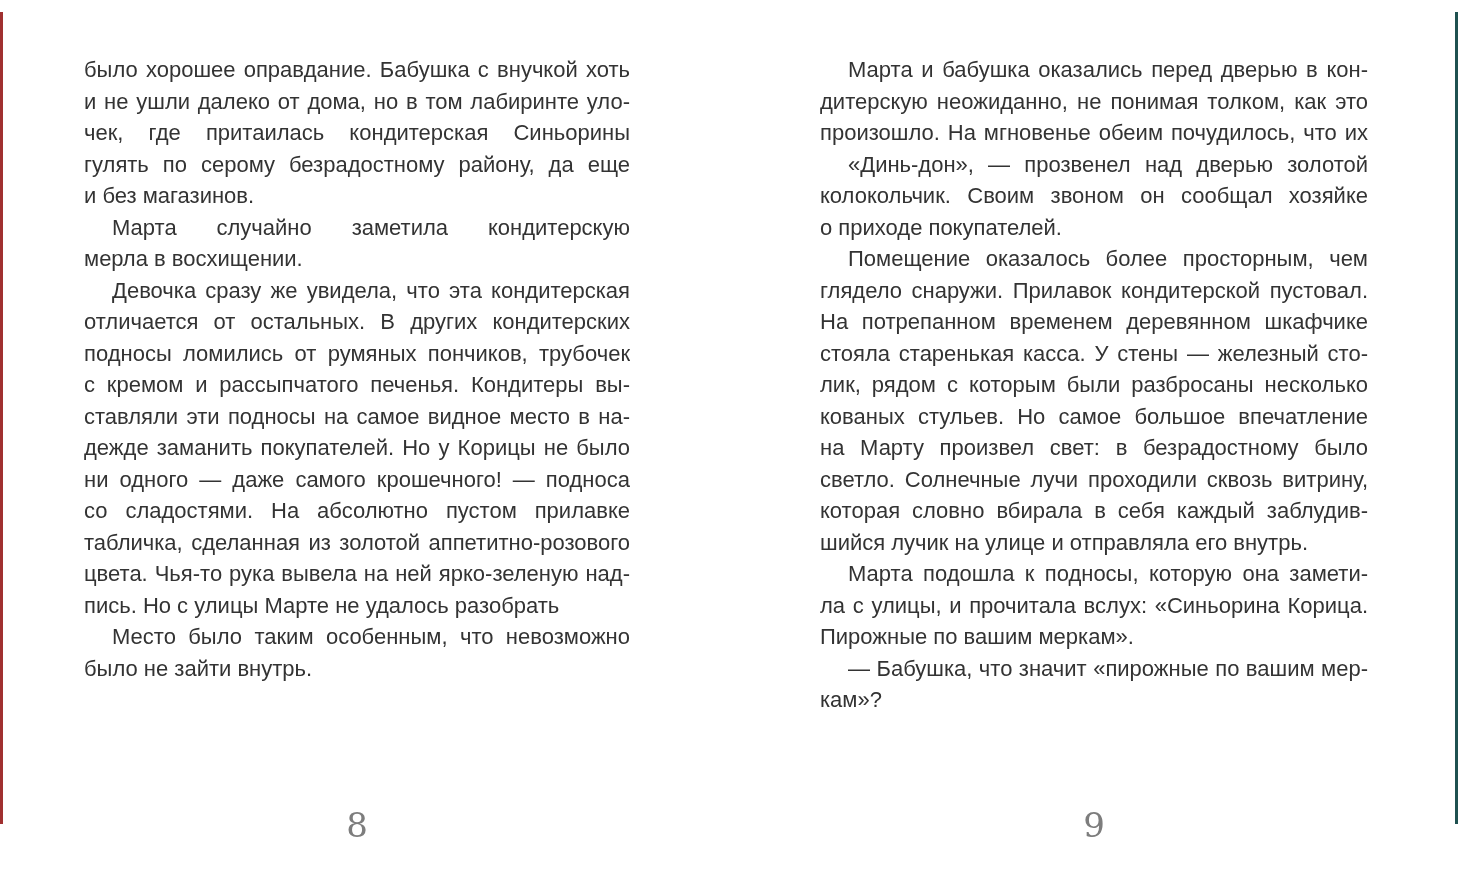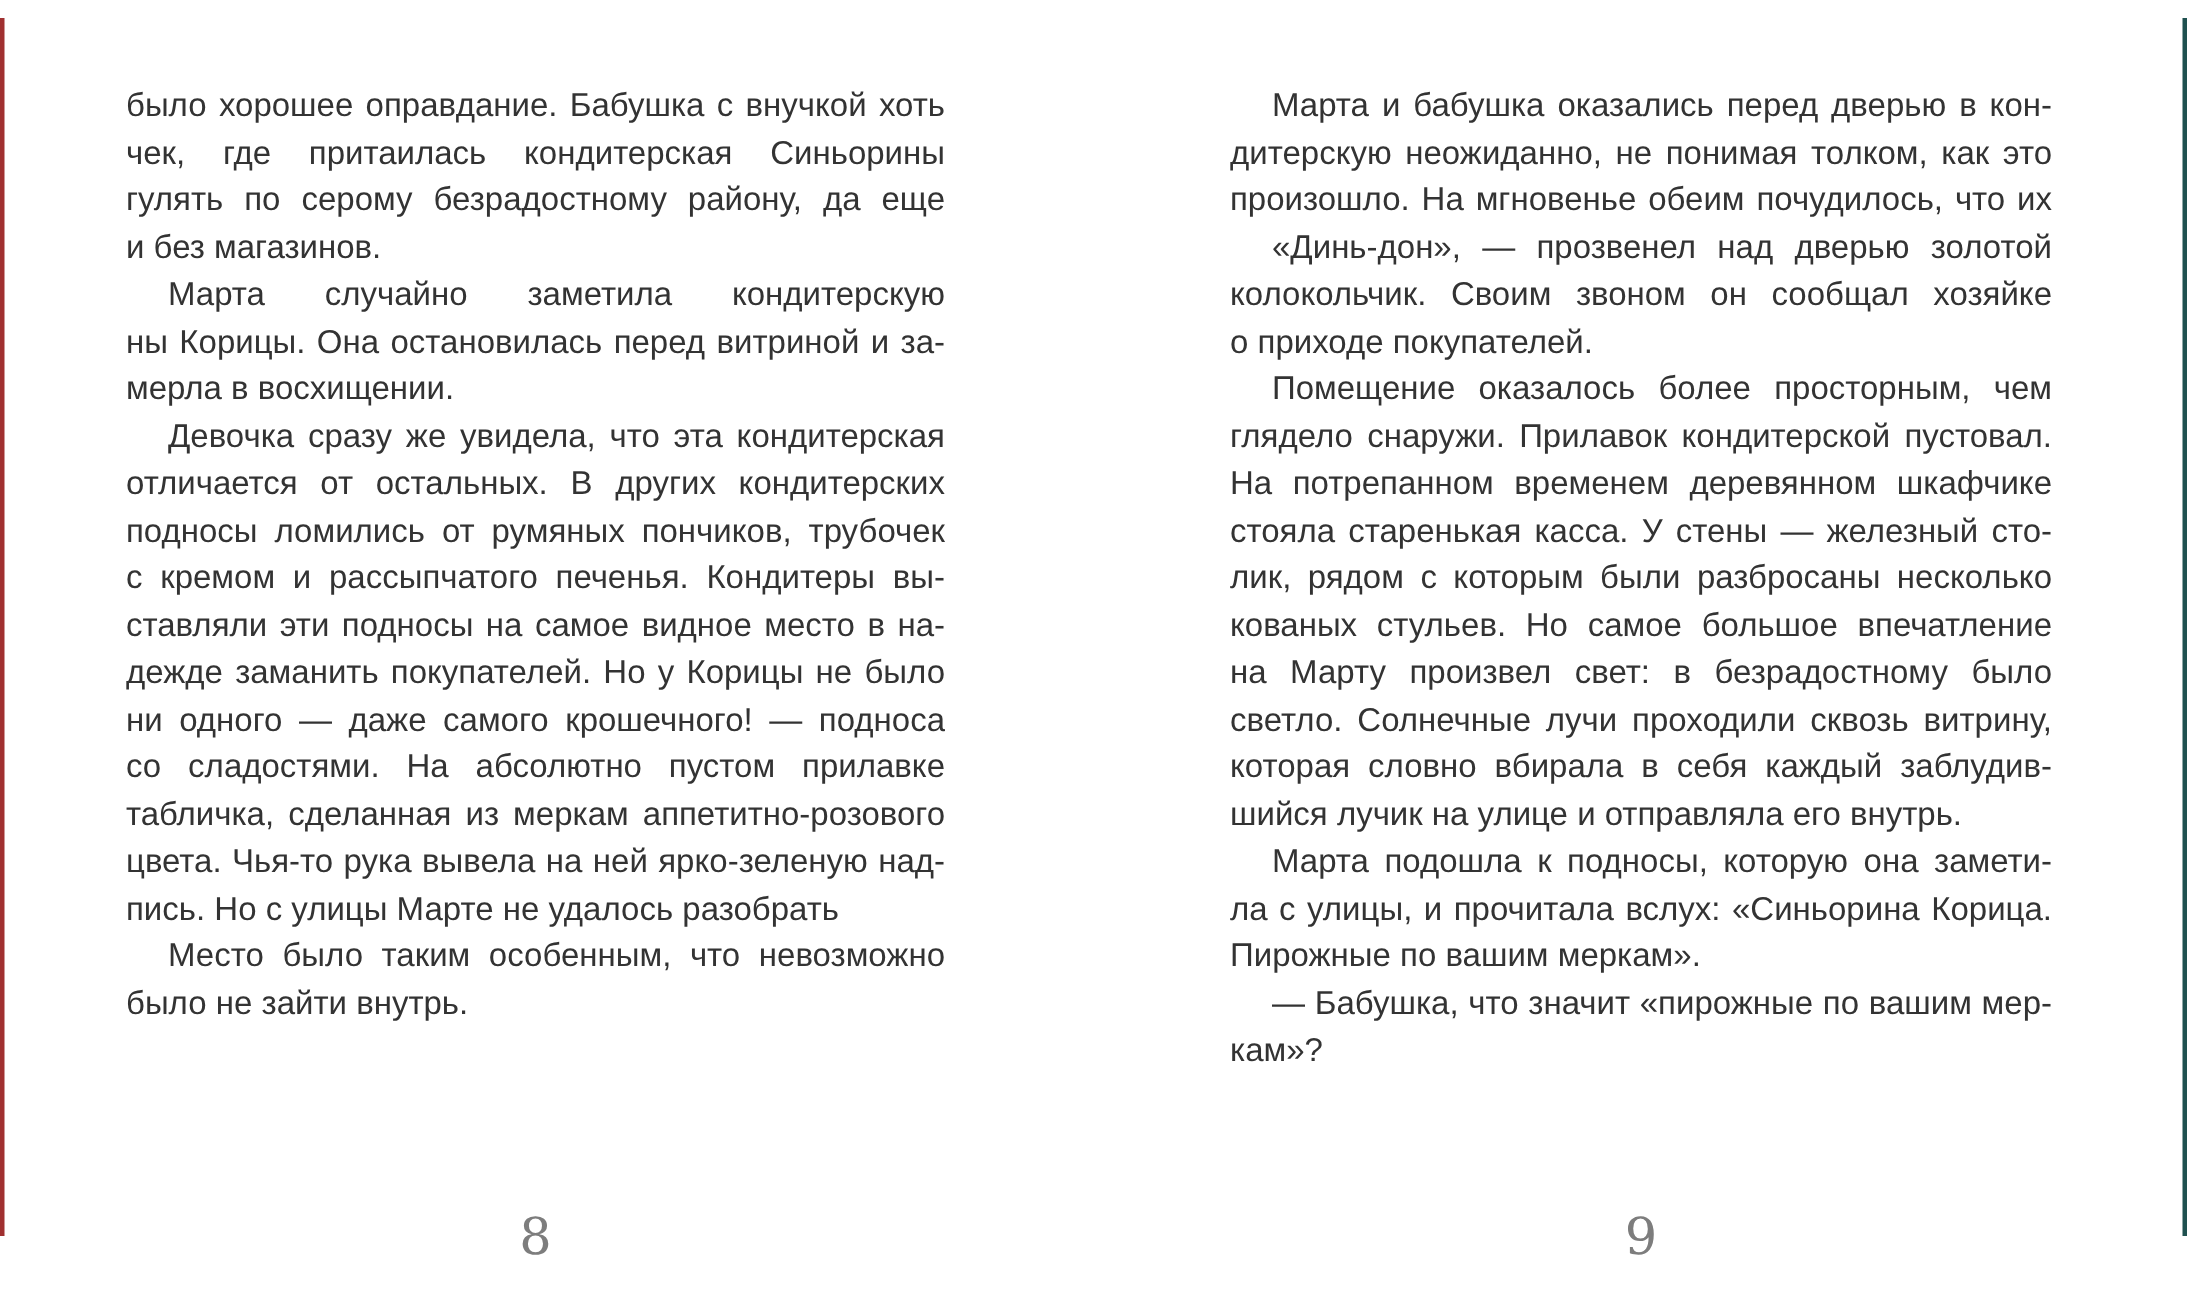--- a/index.html
+++ b/index.html
@@ -71,35 +71,35 @@
 <body>
 
 <div class="spread">
 
   <div class="cover-edge left" style="background: rgb(160, 48, 48);"></div>
   <div class="cover-edge right" style="background: rgb(31, 81, 80);"></div>
 
   <div class="page left">
     <div class="text-block">
         <div class="line">было хорошее оправдание. Бабушка с внучкой хоть</div>
+        <div class="line">и не ушли далеко от дома, но в том лабиринте уло-</div>
         <div class="line">чек, где притаилась кондитерская Синьорины Корицы,</div>
         <div class="line">гулять по серому безрадостному району, да еще</div>
         <div class="line end">и без магазинов.</div>
         <div class="line indent">Марта случайно заметила кондитерскую Синьори-</div>
-        <div class="line">ны Корицы. Она остановилась перед витриной и за-</div>
         <div class="line end">мерла в восхищении.</div>
         <div class="line indent">Девочка сразу же увидела, что эта кондитерская</div>
         <div class="line">отличается от остальных. В других кондитерских</div>
         <div class="line">подносы ломились от румяных пончиков, трубочек</div>
         <div class="line">с кремом и рассыпчатого печенья. Кондитеры вы-</div>
         <div class="line">ставляли эти подносы на самое видное место в на-</div>
         <div class="line">дежде заманить покупателей. Но у Корицы не было</div>
         <div class="line">ни одного — даже самого крошечного! — подноса</div>
         <div class="line">со сладостями. На абсолютно пустом прилавке стояла</div>
-        <div class="line">табличка, сделанная из меркам аппетитно-розового</div>
+        <div class="line">табличка, сделанная из золотой аппетитно-розового</div>
         <div class="line">цвета. Чья-то рука вывела на ней ярко-зеленую над-</div>
         <div class="line end">пись. Но с улицы Марте не удалось разобрать слова.</div>
         <div class="line indent">Место было таким особенным, что невозможно</div>
         <div class="line end">было не зайти внутрь.</div>
       </div>
     <div class="page-number">8</div>
   </div>
 
   <div class="page right">
     <div class="text-block">

